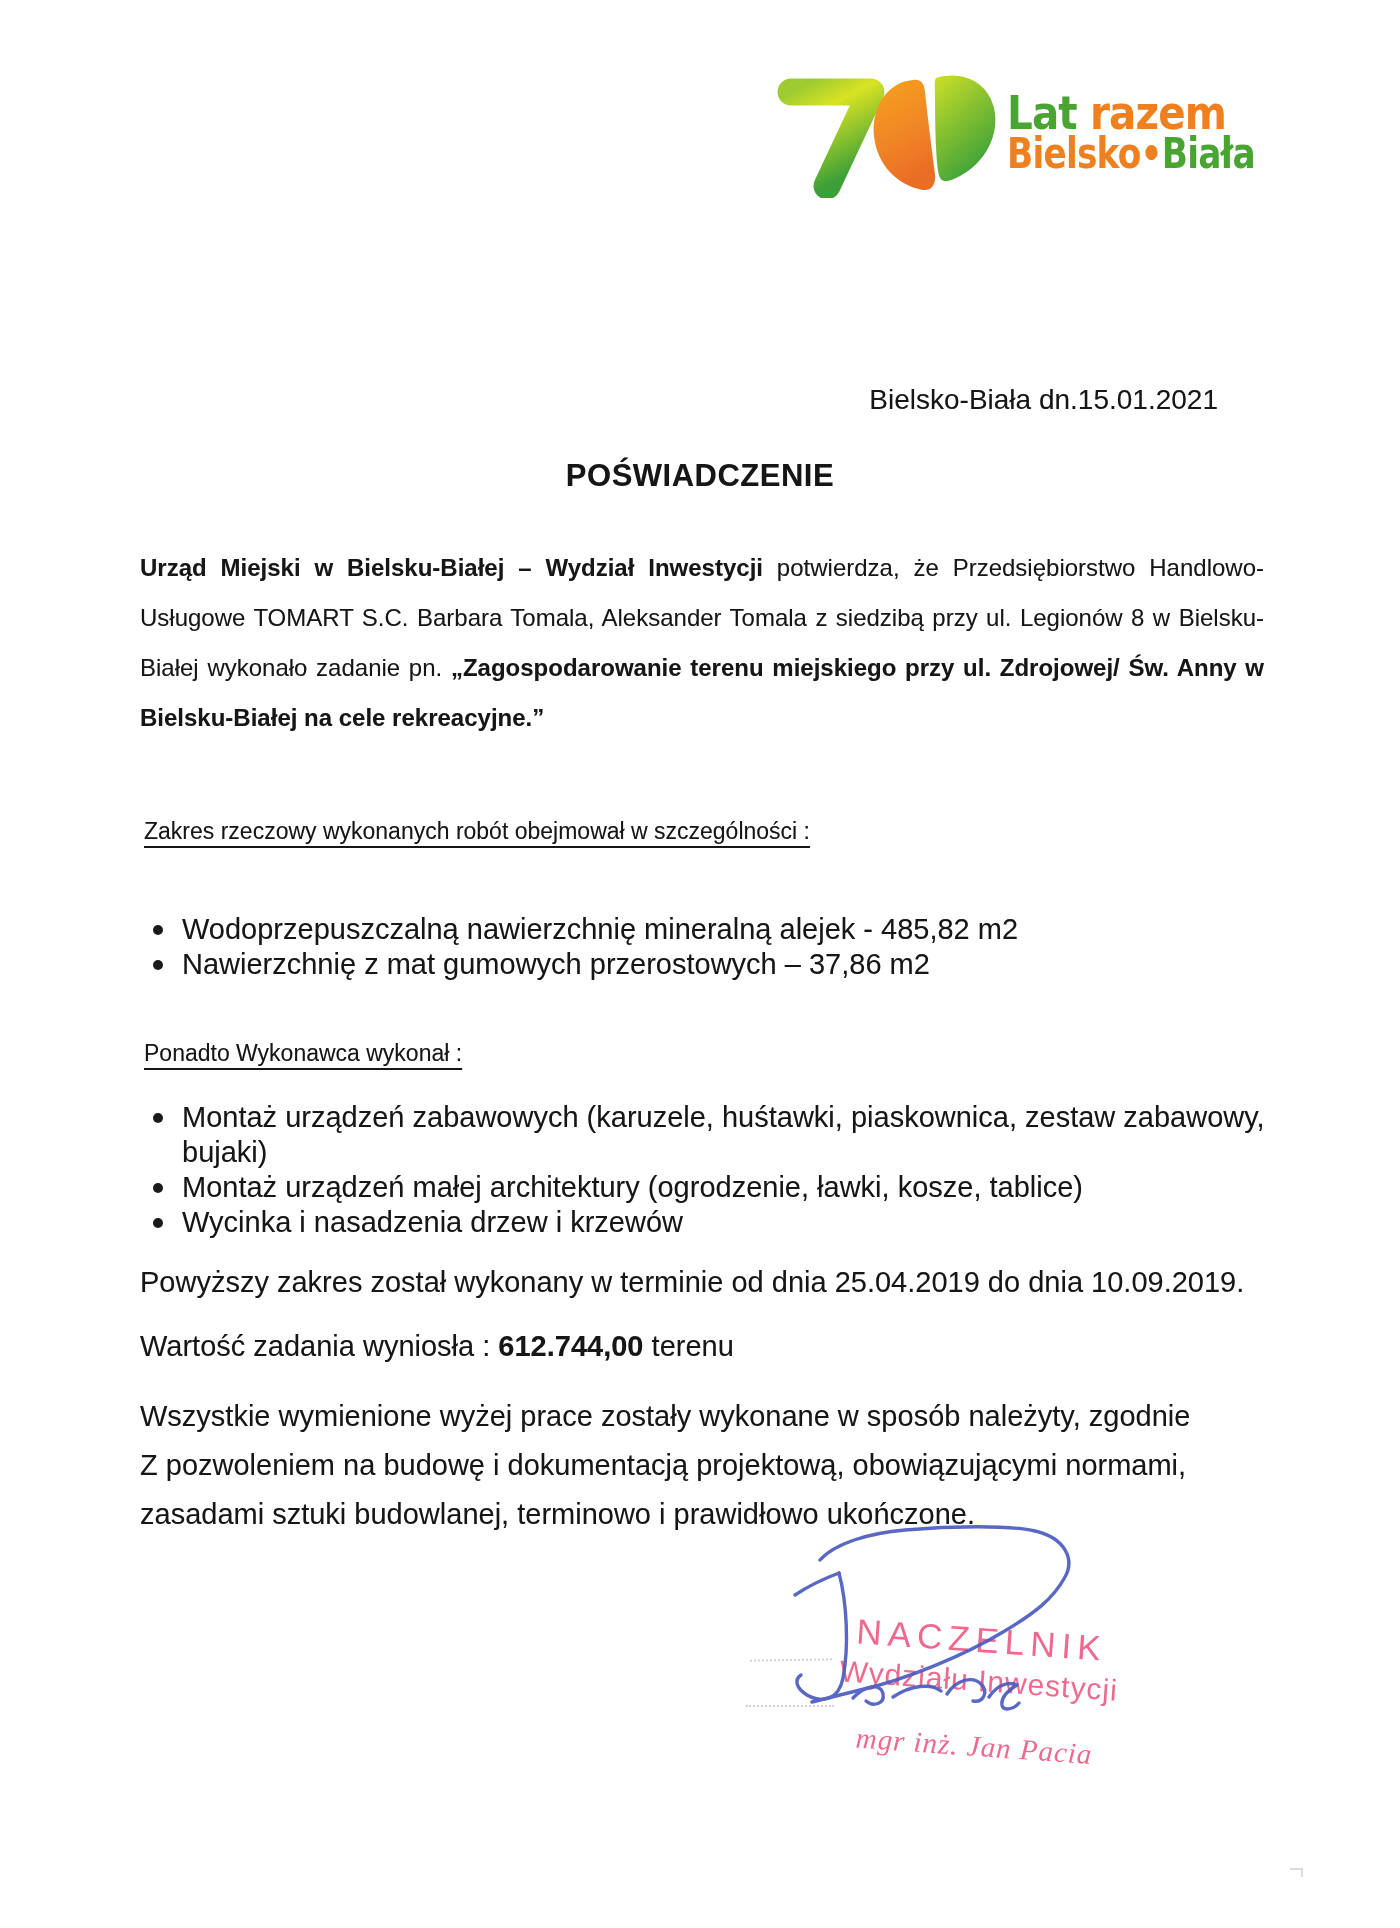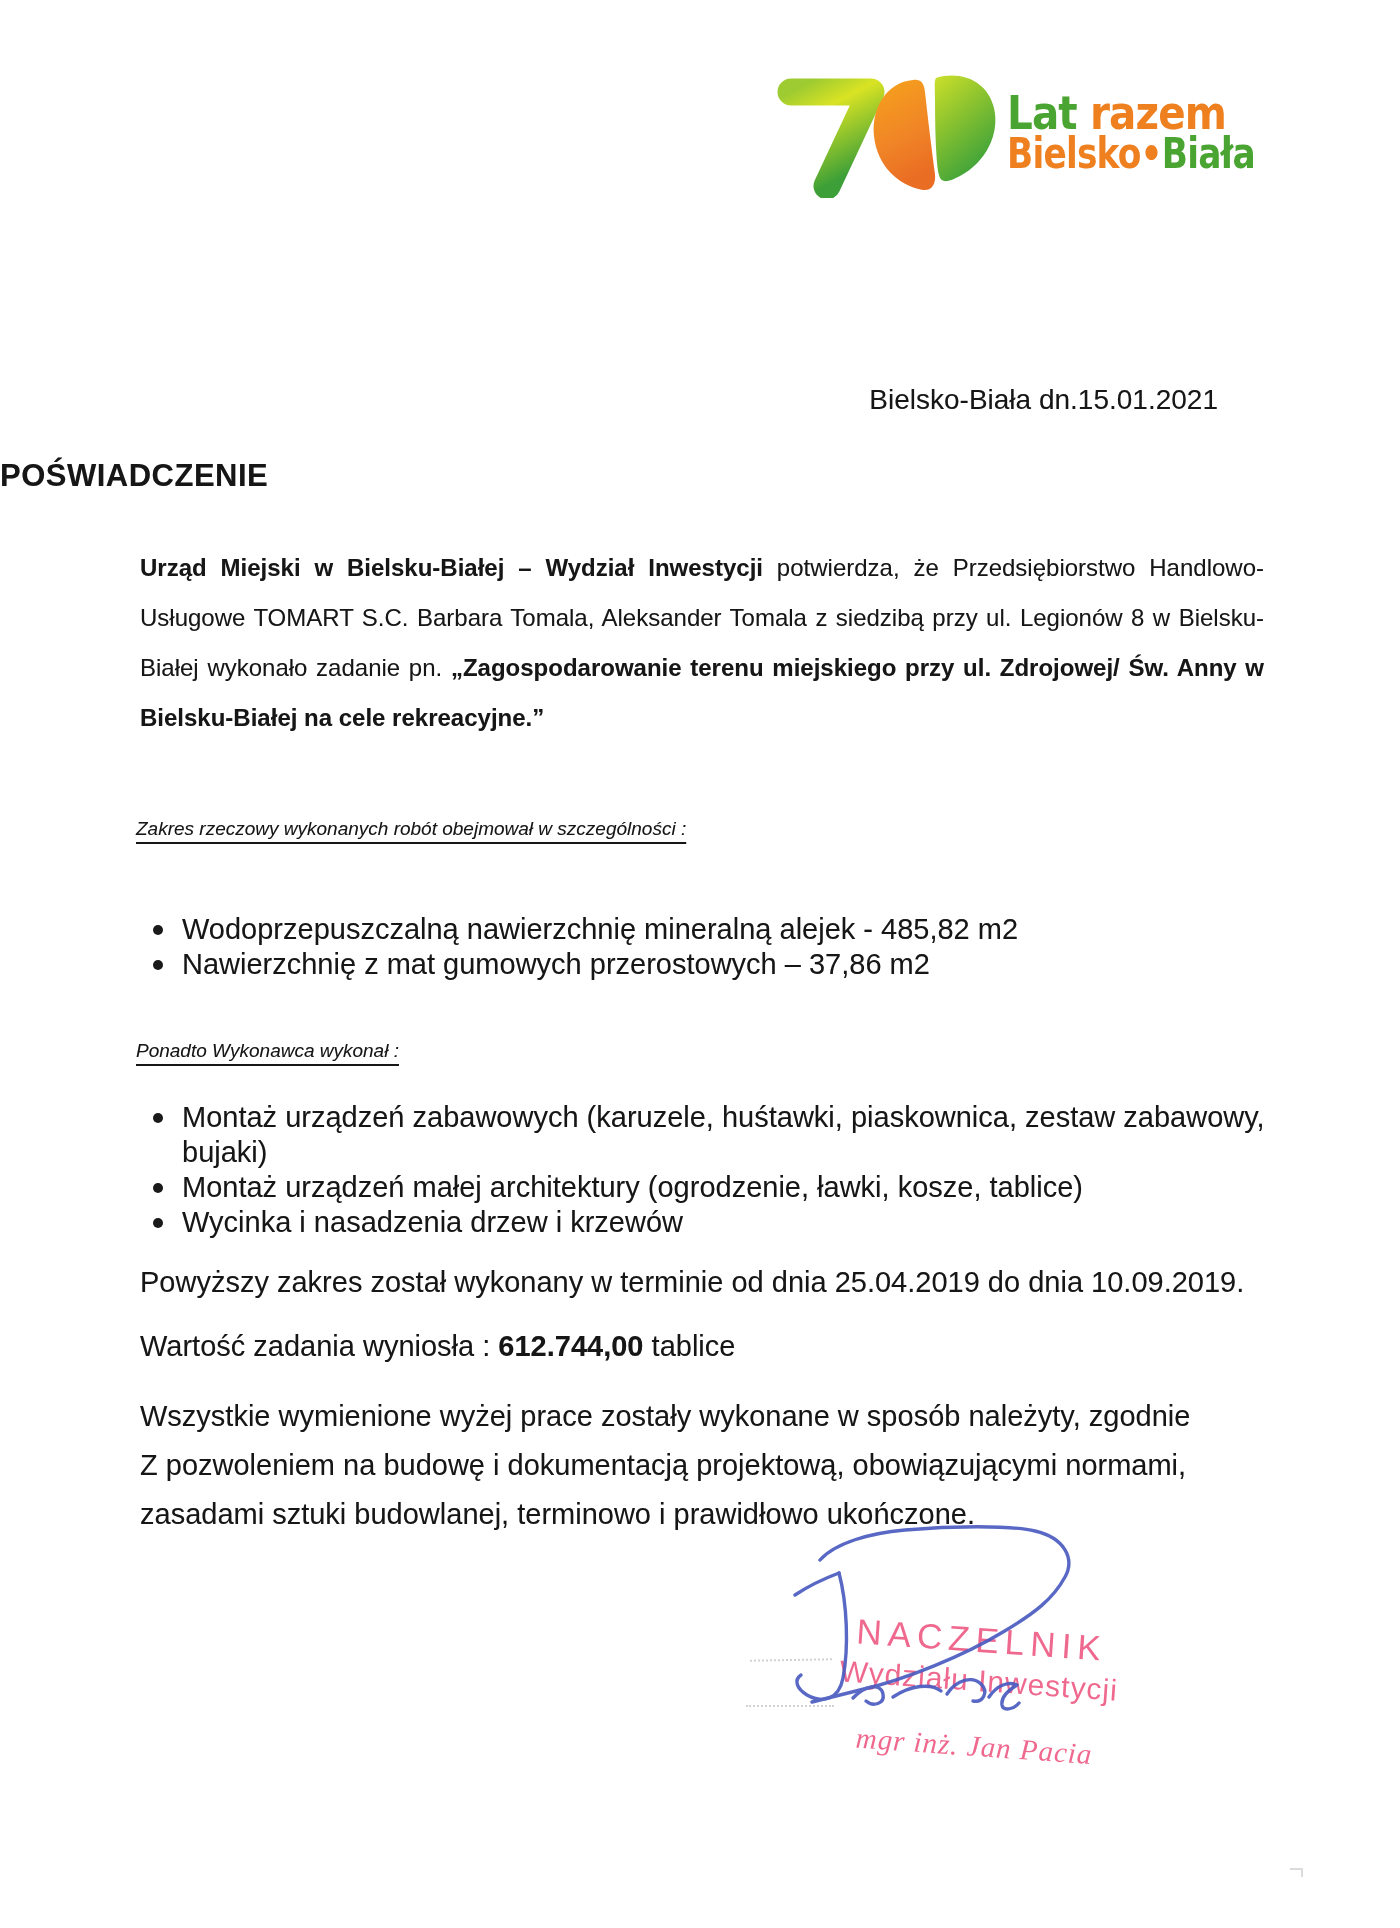--- a/index.html
+++ b/index.html
@@ -32,33 +32,32 @@
   .lg-green { color: #4aa431; }
   .lg-orange { color: #ef8020; }
   
   .doc-text { text-shadow: 0 0 0.5px rgba(0,0,0,0.25); }
   .date-line {
     position: absolute; top: 348px; left: 0; right: 182px;
     text-align: right; font-size: 28px; margin-top: 36px;
   }
   .doc-title {
     position: absolute; top: 458px; left: 0; width: 100%;
-    font-size: 31px; font-weight: bold; letter-spacing: 0.5px;
+    text-align: center; font-size: 31px; font-weight: bold; letter-spacing: 0.5px;
   }
   .intro {
     position: absolute; top: 543px; left: 140px; width: 1124px;
     font-size: 24px; line-height: 50px; text-align: justify;
   }
   .section-heading {
-    position: absolute; left: 136px;
-    font-size: 19px;
+    position: absolute; left: 144px;
+    font-size: 23px;
     text-decoration: underline;
     text-underline-offset: 7px;
     text-decoration-thickness: 2px;
-    font-style: italic;
   }
   .sh-1 { top: 818px; }
   .sh-2 { top: 1040px; }
   .bullet-list { position: absolute; left: 146px; width: 1120px; list-style: none; font-size: 29px; line-height: 35px; }
   .bl-1 { top: 912px; }
   .bl-2 { top: 1100px; }
   .bullet-list li { position: relative; padding-left: 36px; }
   .bullet-list li::before {
     content: ""; position: absolute; left: 7px; top: 13px;
     width: 10px; height: 10px; border-radius: 50%; background: #1a1a1a;
@@ -140,21 +139,21 @@
 
   <div class="section-heading sh-2 doc-text">Ponadto Wykonawca wykonał :</div>
   <ul class="bullet-list bl-2 doc-text">
     <li>Montaż urządzeń zabawowych (karuzele, huśtawki, piaskownica, zestaw zabawowy, bujaki)</li>
     <li>Montaż urządzeń małej architektury (ogrodzenie, ławki, kosze, tablice)</li>
     <li>Wycinka i nasadzenia drzew i krzewów</li>
   </ul>
 
   <p class="para p-term doc-text">Powyższy zakres został wykonany w terminie od dnia 25.04.2019 do dnia 10.09.2019.</p>
 
-  <p class="para p-value doc-text"><span>Wartość zadania wyniosła : </span><span class="bold">612.744,00</span><span> tablice</span></p>
+  <p class="para p-value doc-text"><span>Wartość zadania wyniosła : </span><span class="bold">612.744,00</span><span> terenu</span></p>
 
   <div class="para p-final doc-text">
     <div>Wszystkie wymienione wyżej prace zostały wykonane w sposób należyty, zgodnie</div>
     <div>Z pozwoleniem na budowę i dokumentacją projektową, obowiązującymi normami,</div>
     <div>zasadami sztuki budowlanej, terminowo i prawidłowo ukończone.</div>
   </div>
 
   <div class="stamp">
     <div class="stamp-title">NACZELNIK</div>
     <div class="stamp-dept">Wydziału Inwestycji</div>

